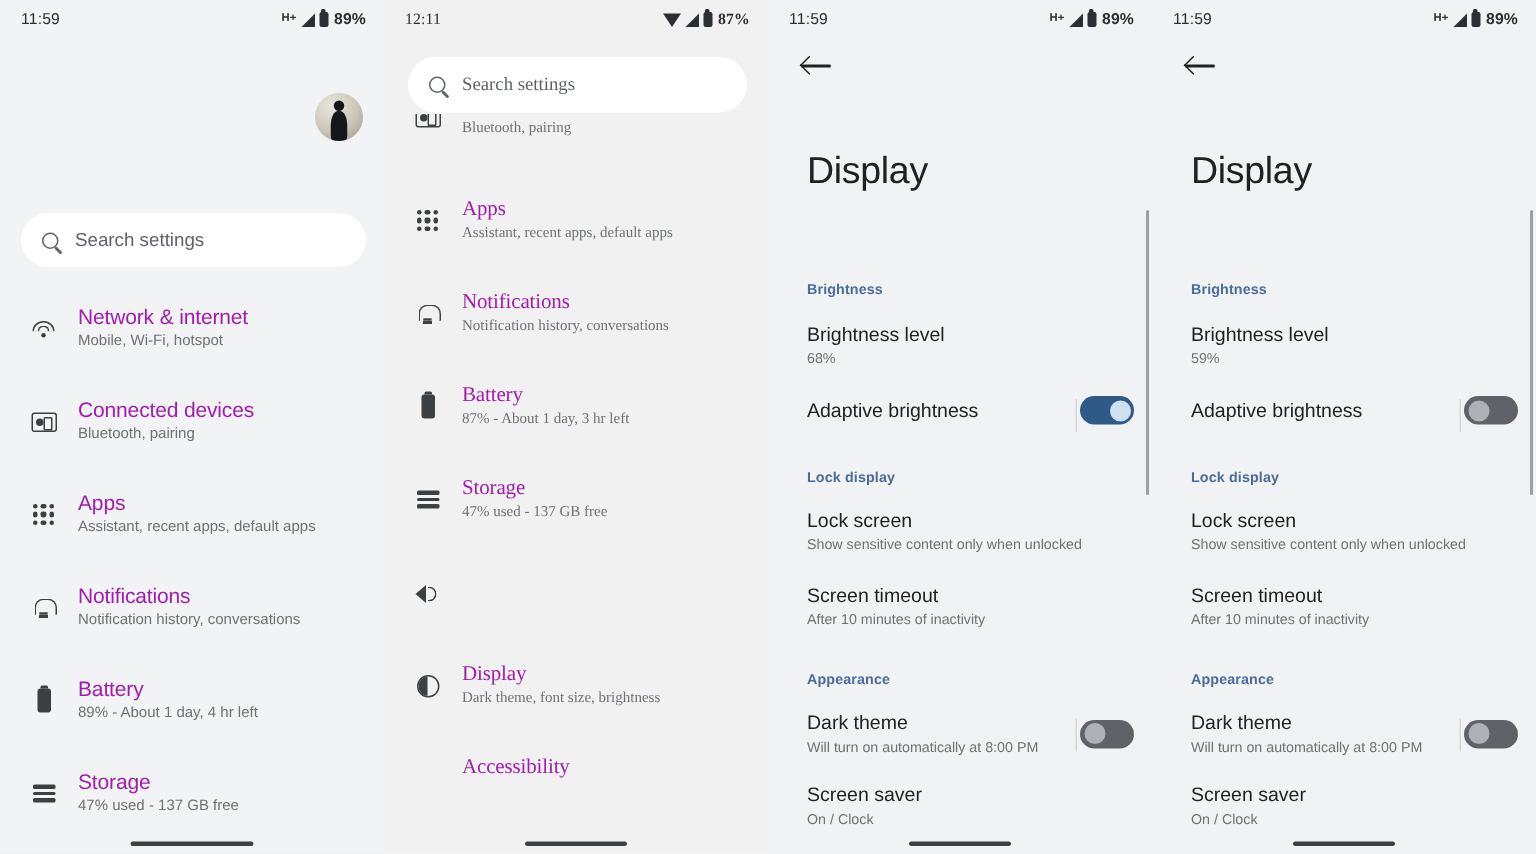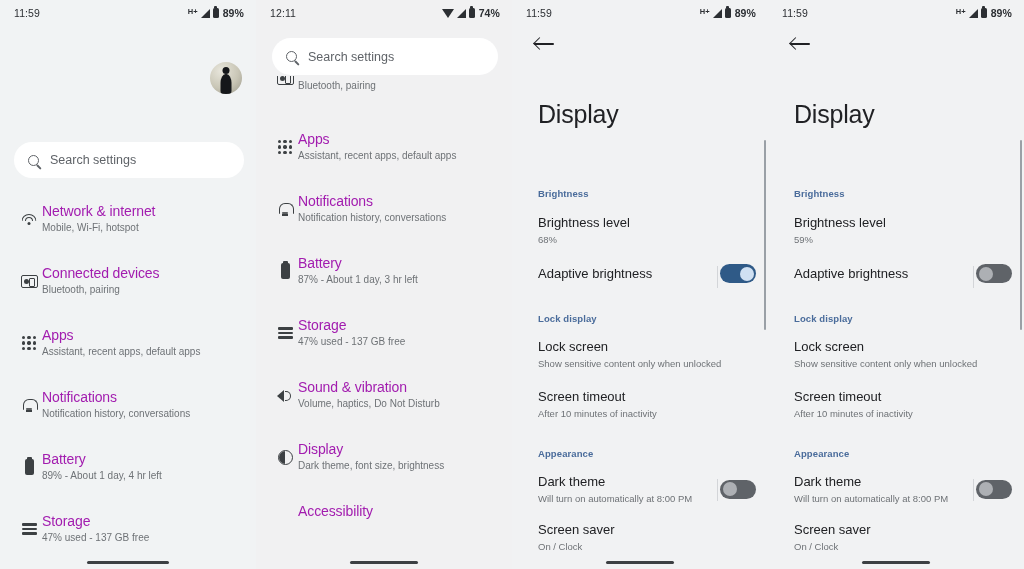--- a/index.html
+++ b/index.html
@@ -10,21 +10,21 @@
     overflow: hidden;
   }
   .strip { display: flex; width: 1024px; height: 569px; border-radius: 11px; }
   .panel {
     width: 256px; height: 569px;
     position: relative;
     background: #f1f3f4;
     overflow: hidden;
     flex: 0 0 256px;
   }
-  .panel.p2 { background: #f1f1f2; }
+  .panel.p2 { background: #f1f1f2; font-family: Liberation Serif, serif; }
   .panel.p3, .panel.p4 { background: #f1f2f3; }
 
   
   .statusbar {
     height: 26px;
     display: flex; align-items: center;
     justify-content: space-between;
     padding: 0 12px 0 14px;
     font-size: 10.5px;
     color: #2c2f33;
@@ -121,21 +121,21 @@
     display: flex; align-items: flex-start;
     padding: 0 12px 0 16px;
     height: 62px;
   }
   .row-ico {
     flex: 0 0 26px; height: 26px;
     display: flex; align-items: center; justify-content: center;
     margin-top: 16px;
     color: #3c4043;
   }
-  .row-txt { padding-top: 13px; }
+  .row-txt { margin-left: 10px; padding-top: 13px; }
   .row-title {
     font-size: 14px; color: #a21caf;
     letter-spacing: -.1px; line-height: 17px;
   }
   .row-sub {
     font-size: 10px; color: #6e7276;
     line-height: 14px; margin-top: 1px;
   }
 
   
@@ -410,21 +410,21 @@
     <div class="navpill"></div>
   </div>
 
   <div class="panel p2">
     <div class="statusbar">
       <span>12:11</span>
       <span class="sb-right">
         <span class="ico-wifi"></span>
         <span class="ico-sig"></span>
         <span class="ico-batt"></span>
-        <span class="sb-pct">74%</span>
+        <span class="sb-pct">87%</span>
       </span>
     </div>
 
     <div class="searchbar">
       <span class="mag"></span>
       <span class="search-text">Search settings</span>
     </div>
 
     <div class="list">
       <div class="row" style="height:40px">
@@ -482,24 +482,20 @@
           </div>
         <div class="row-txt">
           <div class="row-title">Storage</div>
           <div class="row-sub">47% used - 137 GB free</div>
         </div>
       </div>
       <div class="row">
         <div class="row-ico">
             <span class="g-snd"></span>
           </div>
-        <div class="row-txt">
-          <div class="row-title">Sound &amp; vibration</div>
-          <div class="row-sub">Volume, haptics, Do Not Disturb</div>
-        </div>
       </div>
       <div class="row">
         <div class="row-ico">
             <span class="g-disp"></span>
           </div>
         <div class="row-txt">
           <div class="row-title">Display</div>
           <div class="row-sub">Dark theme, font size, brightness</div>
         </div>
       </div>

